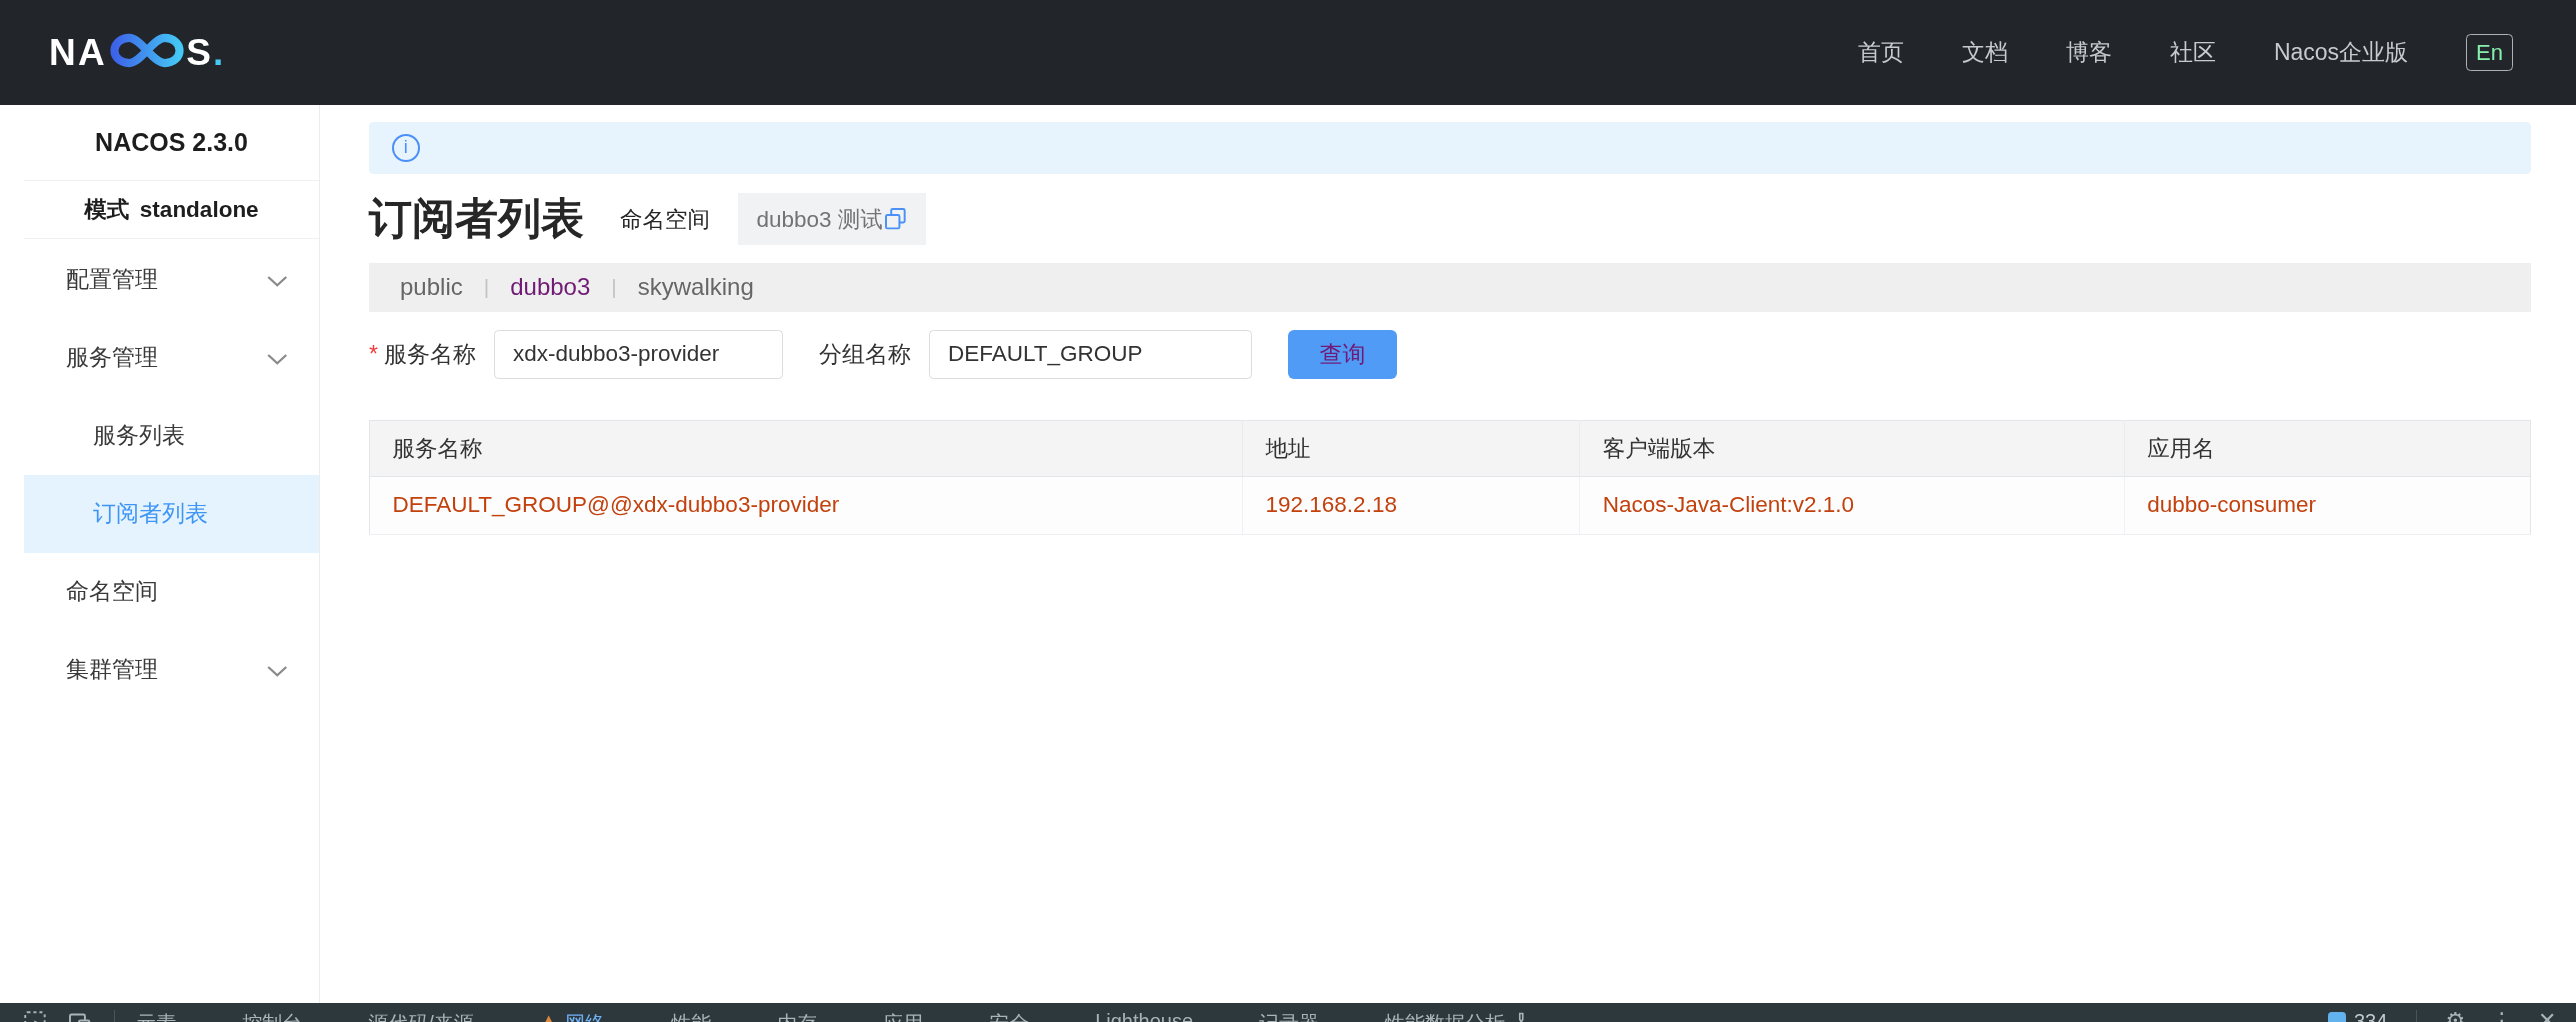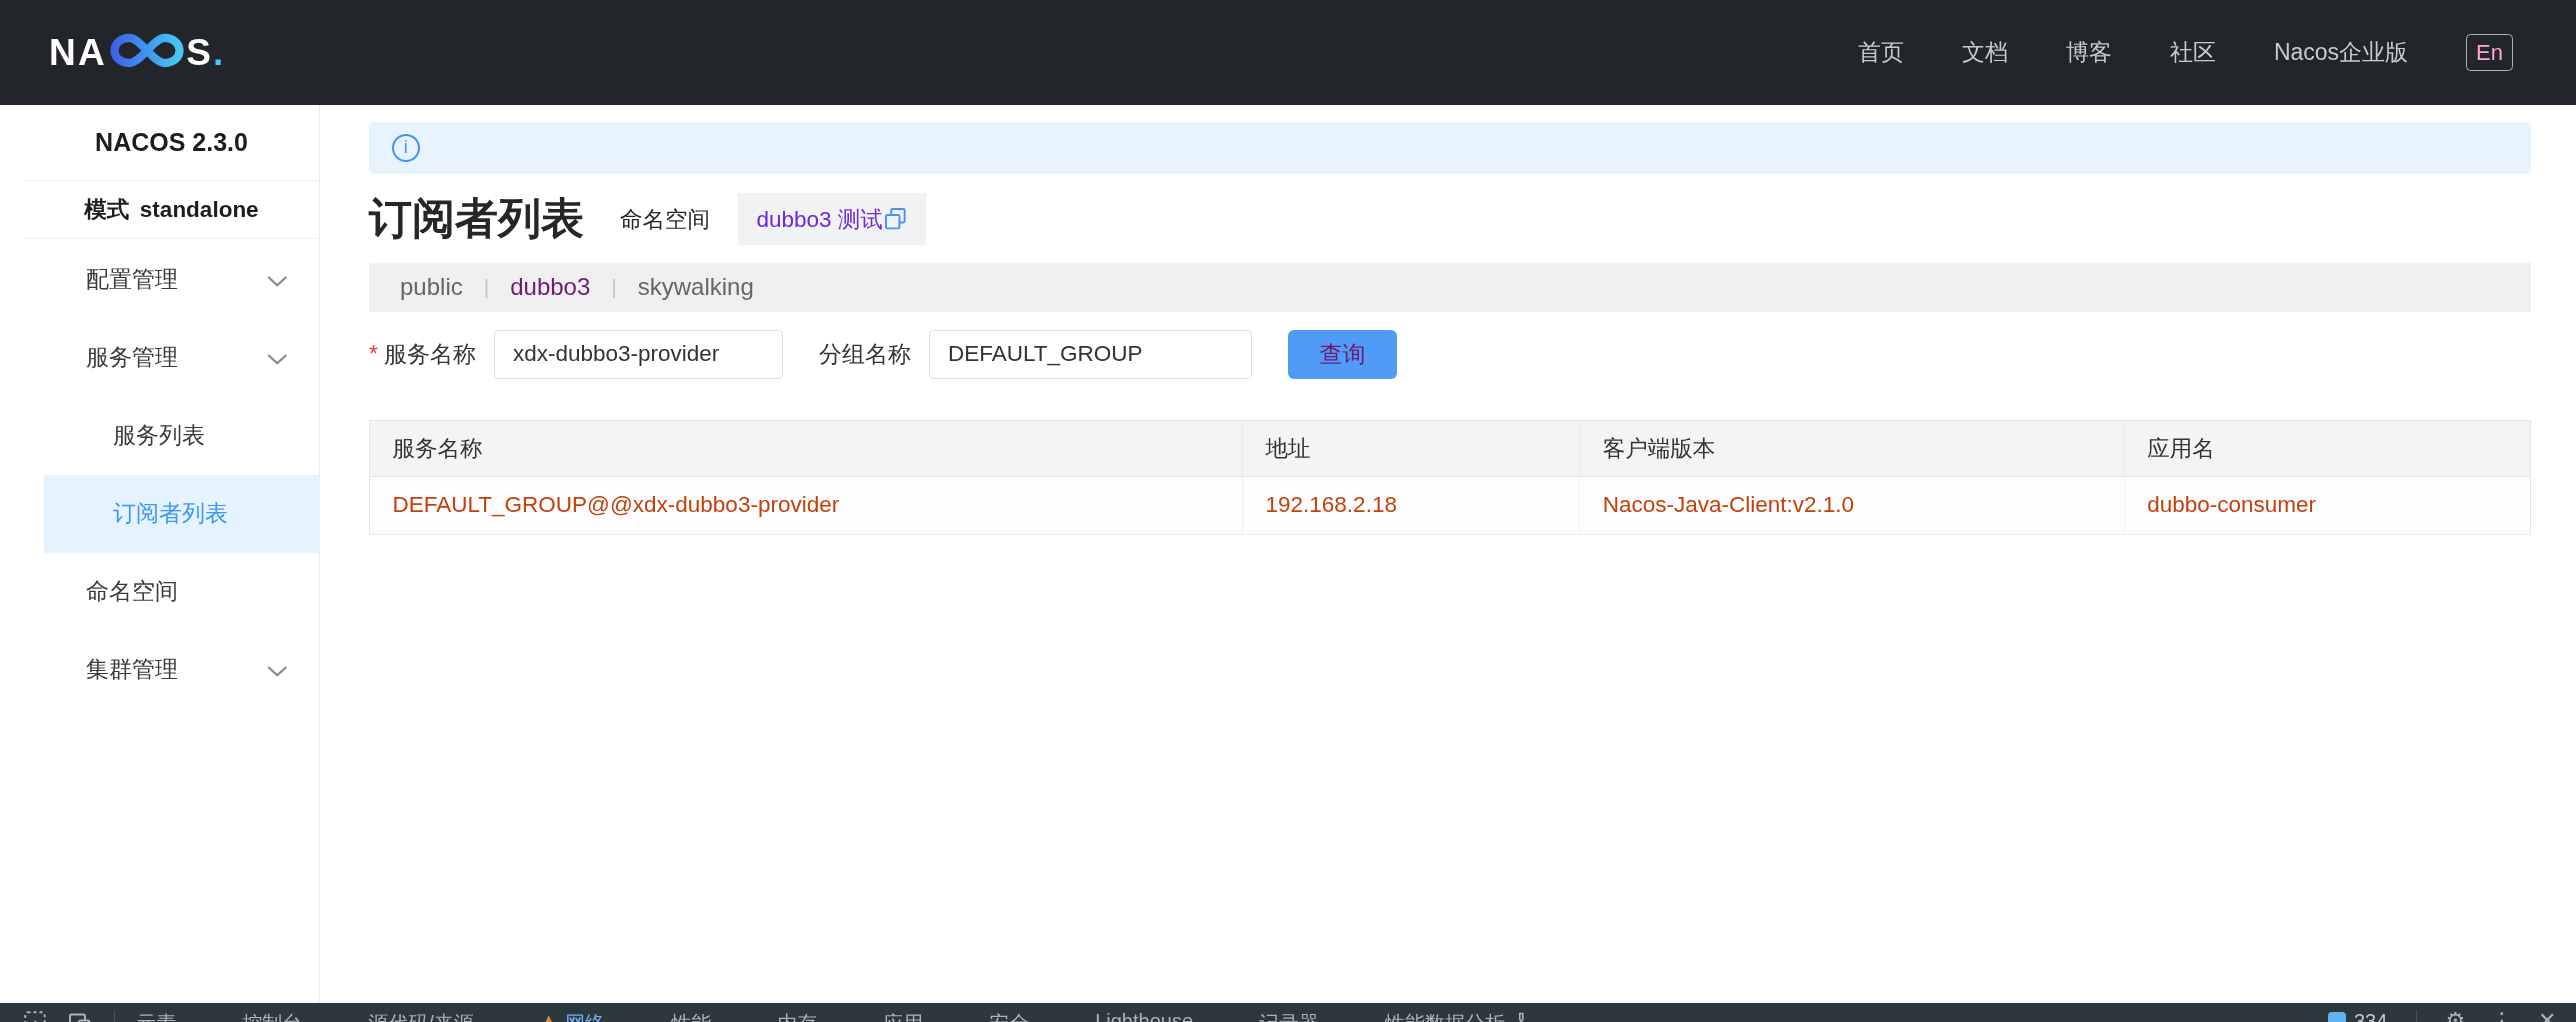--- a/index.html
+++ b/index.html
@@ -15,56 +15,56 @@
     justify-content:space-between; padding:0 63px 0 49px;
   }
   .logo{ display:flex; align-items:center; color:#fff; font-size:37px;
          font-weight:800; letter-spacing:2.2px; }
   .logo .loops{ margin:4.5px 0.7px 0 0.7px; }
   .logo .dot{ color:#45C8F5; }
   .nav-links{ display:flex; align-items:center; gap:58px;
               color:#C8CBCE; font-size:23px; }
   .nav-link{ cursor:pointer; }
   .lang-badge{ border:1.5px solid #AEB2B6; border-radius:4.5px; padding:4.5px 9px;
-               font-size:22px; color:#f9a8d4; cursor:pointer; }
+               font-size:22px; color:#86efac; cursor:pointer; }
 
   
   .app{ display:flex; height:898px;padding-left:24px; }
 
   
   .sidebar{ width:296px; flex-shrink:0; border-right:1.5px solid #ECECEC; }
   .sb-version{ height:76px; display:flex; align-items:center; justify-content:center;
                font-size:25px; font-weight:bold; color:#1d1d1d;
                border-bottom:1.5px solid #F0F0F0; }
   .sb-mode{ height:58px; display:flex; align-items:center; justify-content:center;
             gap:10.5px; font-size:22.5px; font-weight:bold; color:#1d1d1d;
             border-bottom:1.5px solid #F0F0F0; }
   .menu{ padding-top:1.5px; }
   .menu-item{ height:78px; display:flex; align-items:center;
-              padding:0 31px 0 42px; font-size:23px; color:#3a3a3a; cursor:pointer;margin-left:20px; }
+              padding:0 31px 0 42px; font-size:23px; color:#3a3a3a; cursor:pointer; }
   .menu-item.sub{ padding-left:69px; }
   .menu-item.active{ background:#E4F3FE; color:#3E95F6; }
   .chev{ margin-left:auto; flex-shrink:0; }
 
   
   .main{ flex:1; padding:0 45px 0 49px; background:#fff; }
 
   .alert{ margin-top:17px; height:52px; background:#E7F3FD; border-radius:4.5px;
           display:flex; align-items:center; gap:18px; padding:0 22.5px;
           font-size:23px; color:#5F6368; }
   .info-icon{ width:28.4px; height:28.4px; border:2.2px solid #4A90F7; border-radius:50%;
               color:#4A90F7; font-size:18px; display:flex; align-items:center;
               justify-content:center; flex-shrink:0; }
   .alert-link{ color:#4A90F7; text-decoration:none; cursor:pointer; }
 
   .title-row{ margin-top:13.5px; height:63px; display:flex; align-items:center; }
   .page-title{ font-size:43px; font-weight:bold; color:#262626; }
   .ns-label{ margin-left:36px; font-size:22.5px; color:#262626; }
   .ns-box{ margin-left:28.4px; background:#F1F2F3; padding:10.5px 18px;
-           display:flex; align-items:center; font-size:22.5px; color:#6d28d9; }
+           display:flex; align-items:center; font-size:22.5px; color:#737373; }
   .ns-box svg{ cursor:pointer; }
 
   .nstabs{ margin-top:12px; height:49px; background:#EFEFEF; display:flex;
            align-items:center; gap:21px; padding:0 31px; font-size:24px; color:#666; }
   .nstab{ cursor:pointer; }
   .nstab.active{ color:#701a75; }
   .nstab-sep{ color:#C3C3C3; font-size:21px; }
 
   .form-row{ margin-top:18px; display:flex; align-items:center; font-size:23px; color:#333; }
   .req{ color:#F23C3C; margin-right:6px; font-size:23px; }

